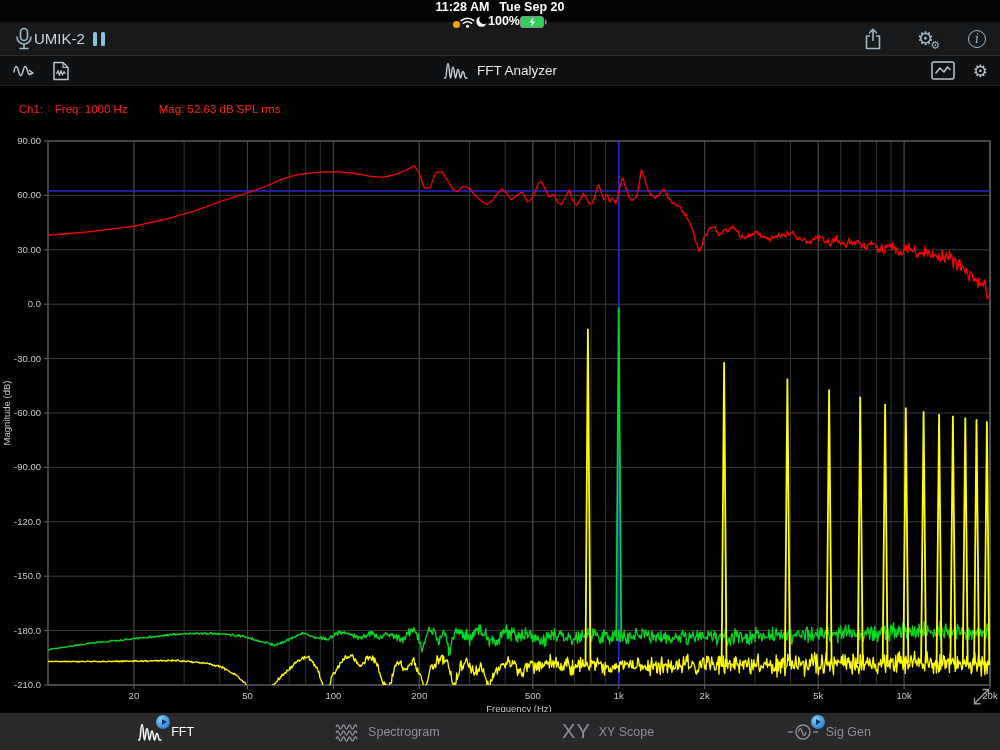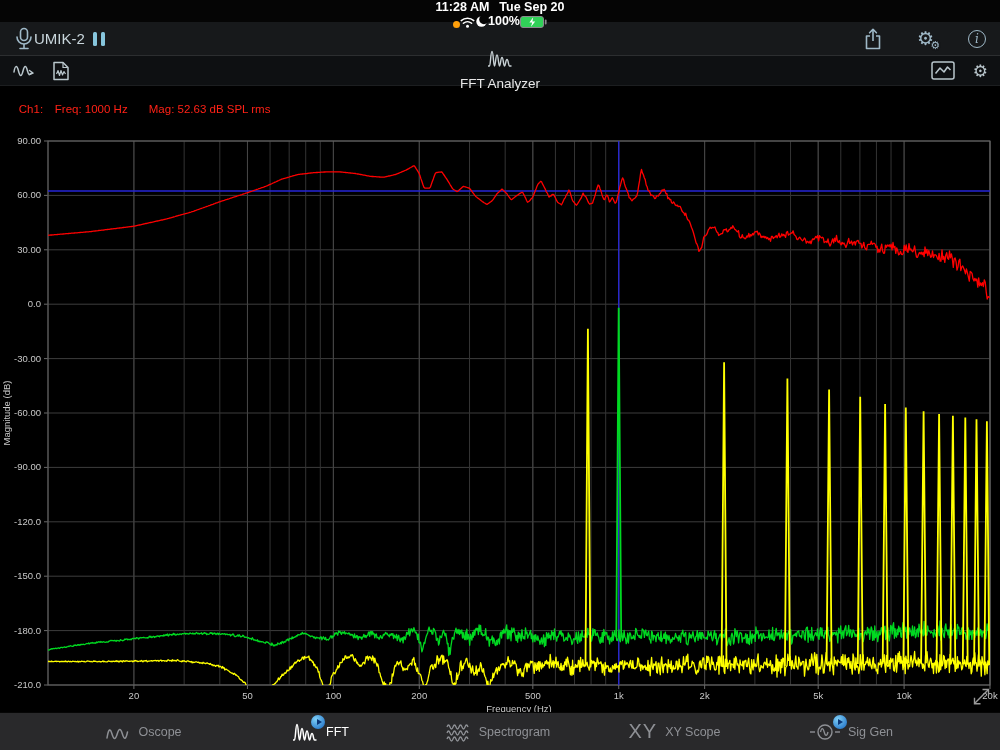--- a/index.html
+++ b/index.html
@@ -23,28 +23,28 @@
   .gear-big { font-size:19px; line-height:19px; color:#9fb9c8; }
   .gear-small { position:absolute; right:-6px; bottom:-3px; font-size:11px; line-height:11px;
                 color:#9fb9c8; text-shadow:0 0 2px #17191b, 0 0 2px #17191b; }
   .infocircle { width:18px; height:18px; border:1.5px solid #9fb9c8; border-radius:50%;
                 display:flex; align-items:center; justify-content:center;
                 font-family:"DejaVu Serif", serif; font-style:italic; font-size:12px; color:#9fb9c8; }
   .anbar { height:30px; background:#0e1012; display:flex; align-items:center;
            padding:0 12px; position:relative; border-bottom:1px solid #1c1e20; }
   .an-left { display:flex; align-items:center; gap:16px; }
   .an-center { position:absolute; left:0; right:0; display:flex; justify-content:center;
-               align-items:center; gap:8px; pointer-events:none;flex-direction:column; }
+               align-items:center; gap:8px; pointer-events:none; }
   .an-title { color:#e8e8e8; font-size:13.5px; }
   .an-right { margin-left:auto; display:flex; align-items:center; gap:18px; }
   .gear-plain { font-family:"DejaVu Sans", sans-serif; font-size:17px; color:#b9c6cc; }
   .readouts { height:44px; background:#000; padding:3px 0 0 6px; }
   .readout { font-size:11.5px; line-height:13.5px; white-space:pre; }
   .readout .rch { display:inline-block; width:36px; }
-  .readout .rfreq { display:inline-block; width:94px; }
+  .readout .rfreq { display:inline-block; width:104px; }
   .chartwrap { position:relative; width:1000px; height:582px; background:#000; }
   .tabbar { height:38px; background:#29292b; border-top:1px solid #060606; display:flex;
             padding:0 60px 0 55px; }
   .tab { flex:1; display:flex; align-items:center; justify-content:center; gap:8px;
          color:#8e9095; font-size:12.5px; cursor:pointer; }
   .tab.active { color:#fff; }
   .ticon { position:relative; display:flex; align-items:center; }
   .playbadge { position:absolute; top:-7px; right:-7px; width:14px; height:14px; border-radius:50%;
                background:radial-gradient(circle at 35% 30%, #7fd0f7, #1565c0); display:flex;
                align-items:center; justify-content:center; }
@@ -292,28 +292,20 @@
       <polyline points="984.4,535.0 986.9,291.2 989.3,535.0" fill="none" stroke="#ffff00" stroke-width="1.8" clip-path="url(#pc)"></polyline>
       <g stroke="#9a9a9a" stroke-width="1.4" fill="none">
         <line x1="975" y1="573" x2="988" y2="560"></line>
         <path d="M982.5 559.5 L988.5 559.5 L988.5 565.5"></path>
         <path d="M980.5 573.7 L974.5 573.7 L974.5 567.7"></path>
       </g>
     </svg>
 </div>
 
 <div class="tabbar">
-  <div class="tab">
-    <span class="ticon">
-      <svg width="25" height="20" viewBox="0 0 25 20">
-          <path d="M2 16 C3.6 6 5.2 6 7 12 C8.8 18 10.4 18 12.2 12 C14 6 15.6 6 17.4 12 C19.2 18 20.8 18 22.5 10" fill="none" stroke="currentColor" stroke-width="1.5" stroke-linecap="round"></path>
-        </svg>
-    </span>
-    <span>Oscope</span>
-  </div>
   <div class="tab active">
     <span class="ticon">
       <svg width="26" height="20" viewBox="0 0 26 20">
           <path d="M1 18 L2.5 18 C3.6 18 3.6 2.5 5 2.5 C6.4 2.5 6.4 18 7.5 18 C8.6 18 8.6 6.5 10 6.5 C11.4 6.5 11.4 18 12.5 18 C13.6 18 13.6 9 15 9 C16.4 9 16.4 18 17.5 18 C18.6 18 18.6 11.5 20 11.5 C21.4 11.5 21.4 18 22.5 18 L24.5 18" fill="none" stroke="currentColor" stroke-width="1.5"></path>
         </svg>
       <span class="playbadge"></span>
     </span>
     <span>FFT</span>
   </div>
   <div class="tab">

